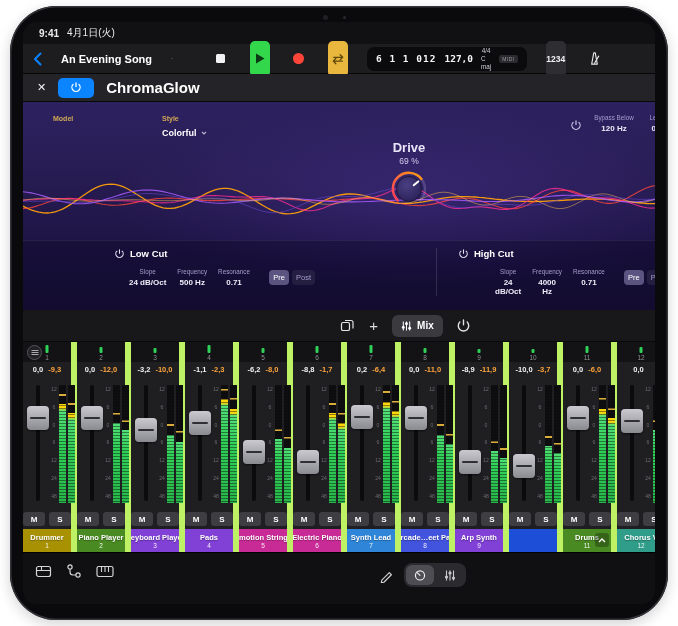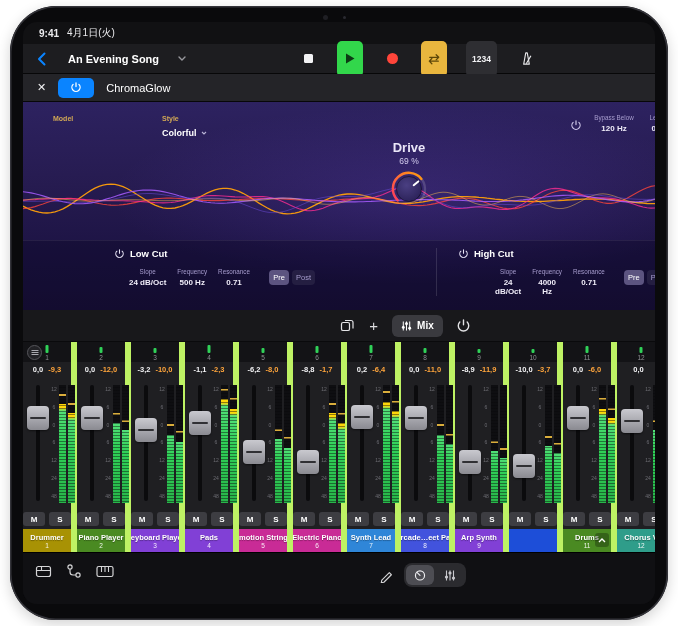--- a/index.html
+++ b/index.html
@@ -34,21 +34,21 @@
   .lcd-pos{font-family:"DejaVu Sans Mono",monospace;font-size:9.5px;font-weight:700;letter-spacing:1px;color:#f4f4f6;white-space:nowrap}
   .lcd-tempo{font-family:"DejaVu Sans Mono",monospace;font-size:9.5px;font-weight:700;color:#f4f4f6}
   .lcd-sig{display:flex;flex-direction:column;align-items:center;font-size:6.3px;line-height:8px;color:#cfcfd6}
   .midi-badge{font-size:5px;color:#9a9aa2;background:#2a2a2f;border-radius:2px;padding:1px 3px;letter-spacing:.5px}
   .count-in{background:#2e2e32;color:#f2f2f4;font-size:8.5px;font-weight:700;padding:0 6px}
 
   
   .pheader{height:28px;background:#242428;border-bottom:1px solid #070708;display:flex;align-items:center;gap:12px;padding:0 14px}
   .close-x{font-size:11px;color:#f2f2f4}
   .pwr-pill{width:36px;height:20px;border-radius:5px;background:#0a84ff;display:flex;align-items:center;justify-content:center}
-  .pname{font-size:11px;font-weight:400;color:#fff}
+  .pname{font-size:15px;font-weight:700;color:#fff}
 
   
   .panel{height:208px;position:relative;overflow:hidden;
     background:linear-gradient(180deg,#2d2260 0%,#261b50 40%,#1b1242 78%,#181038 100%);}
   .panel::before{content:"";position:absolute;inset:0;
     background:radial-gradient(ellipse at 62% 45%,rgba(130,90,255,.18),rgba(0,0,0,0) 55%);}
   .waves{position:absolute;left:0;right:0;top:60px;height:76px;z-index:1}
   .gold{font-size:7px;color:#d2a855;font-weight:600}
   .model-grp{position:absolute;left:30px;top:13px;z-index:3}
   .sel-box{margin-top:3px;background:rgba(255,255,255,.1);border-radius:6px;padding:4px 7px;display:flex;align-items:center;gap:5px;color:#fff;font-size:9.5px;font-weight:700}
@@ -151,20 +151,29 @@
       <div class="tbtn">
           <div class="rec-glyph"></div>
         </div>
       <div class="tbtn cycle-btn">
         <svg width="14" height="12" viewBox="0 0 16 14">
           <path d="M3,5 H13 M10.5,2 L13.5,5 L10.5,8" fill="none" stroke="#5e4708" stroke-width="1.5" stroke-linecap="round" stroke-linejoin="round"></path>
           <path d="M13,9.5 H3 M5.5,6.5 L2.5,9.5 L5.5,12.5" fill="none" stroke="#5e4708" stroke-width="1.5" stroke-linecap="round" stroke-linejoin="round"></path>
         </svg>
       </div>
 
+      <div class="lcd">
+        <span class="lcd-pos">6 1 1 012</span>
+        <span class="lcd-tempo">127,0</span>
+        <span class="lcd-sig">
+          <span>4/4</span>
+          <span>C maj</span>
+        </span>
+        <span class="midi-badge">MIDI</span>
+      </div>
 
       <div class="tbtn count-in">1234</div>
       <div class="tbtn">
         <svg width="15" height="15" viewBox="0 0 16 16">
           <path d="M5,14 L7.2,2 H8.8 L11,14 Z" fill="none" stroke="#e8e8ea" stroke-width="1.2" stroke-linejoin="round"></path>
           <path d="M8,13 L12.5,5.5" stroke="#e8e8ea" stroke-width="1.2" stroke-linecap="round"></path>
         </svg>
       </div>
       <div class="tb-end"></div>
     </div>

